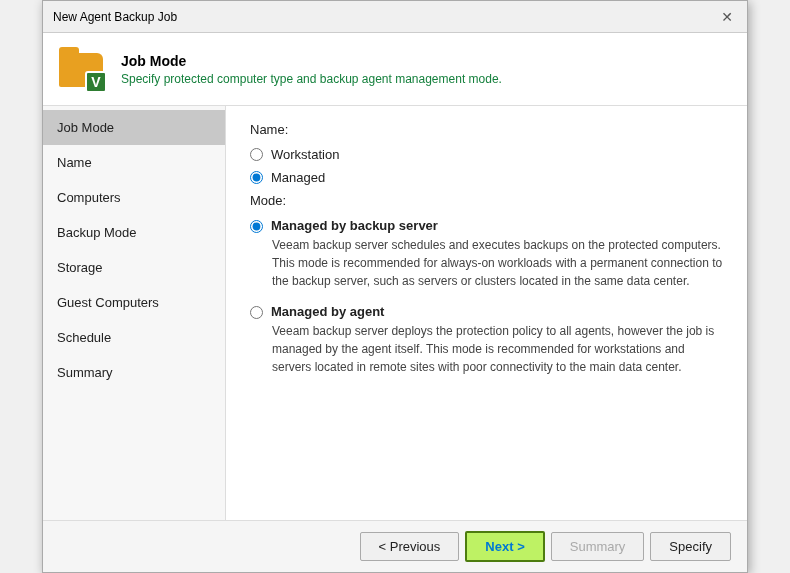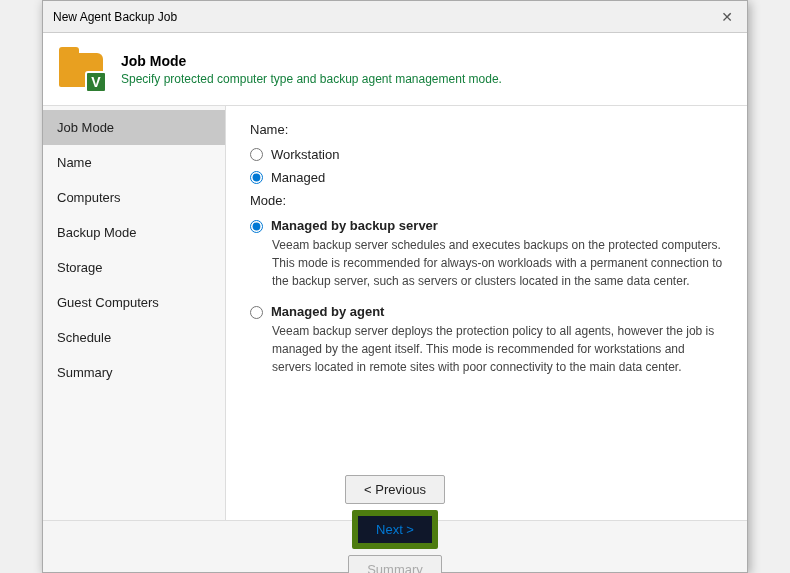--- a/index.html
+++ b/index.html
@@ -176,44 +176,43 @@
     }
     .mode-option-desc {
       margin-left: 22px;
       font-size: 12px;
       color: #444;
       line-height: 1.5;
       margin-top: 3px;
     }
     .footer {
       display: flex;
-      justify-content: center;
+      justify-content: flex-end;
       align-items: center;
       padding: 10px 16px;
       border-top: 1px solid #ddd;
       background: #f5f5f5;
       gap: 6px;
       height: 52px;
-      flex-direction: column;
     }
     .btn {
       padding: 6px 18px;
       font-size: 13px;
       border: 1px solid #aaa;
       background: #f0f0f0;
       cursor: pointer;
       border-radius: 2px;
       min-width: 75px;
       color: #222;
     }
     .btn-primary {
-      background: #0f172a;
-      border: 6px solid #4d7c0f;
+      background: #bef264;
+      border: 2px solid #4d7c0f;
       color: #0078d4;
-      font-weight: 400;
+      font-weight: 700;
     }
     .btn:disabled {
       color: #aaa;
       cursor: default;
     }
   </style>
 </head>
 <body>
 
 <div class="dialog">
@@ -281,16 +280,16 @@
         <div class="mode-option-desc">Veeam backup server deploys the protection policy to all agents, however the job is managed by the agent itself. This mode is recommended for workstations and servers located in remote sites with poor connectivity to the main data center.</div>
       </div>
 
     </div>
   </div>
 
   <div class="footer">
     <button class="btn">&lt; Previous</button>
     <button class="btn btn-primary">Next &gt;</button>
     <button class="btn" disabled="">Summary</button>
-    <button class="btn">Agent</button>
+    <button class="btn">Specify</button>
   </div>
 
 </div>
 
 </body></html>

